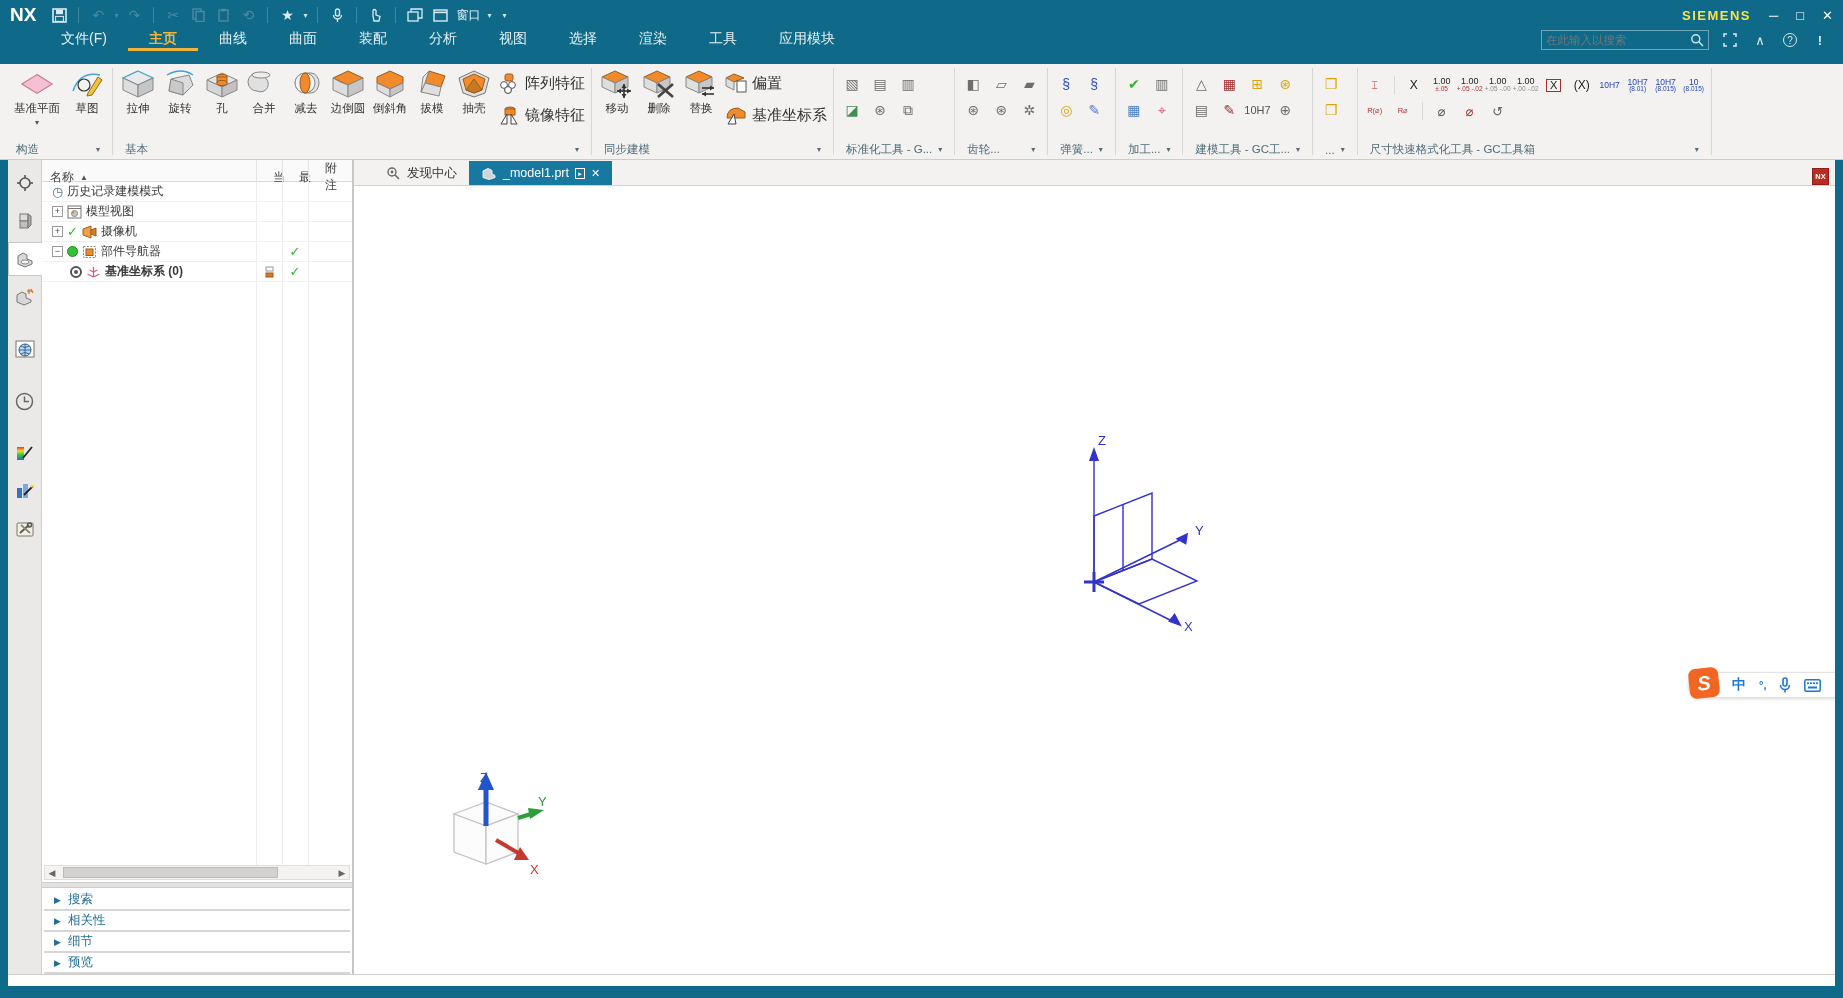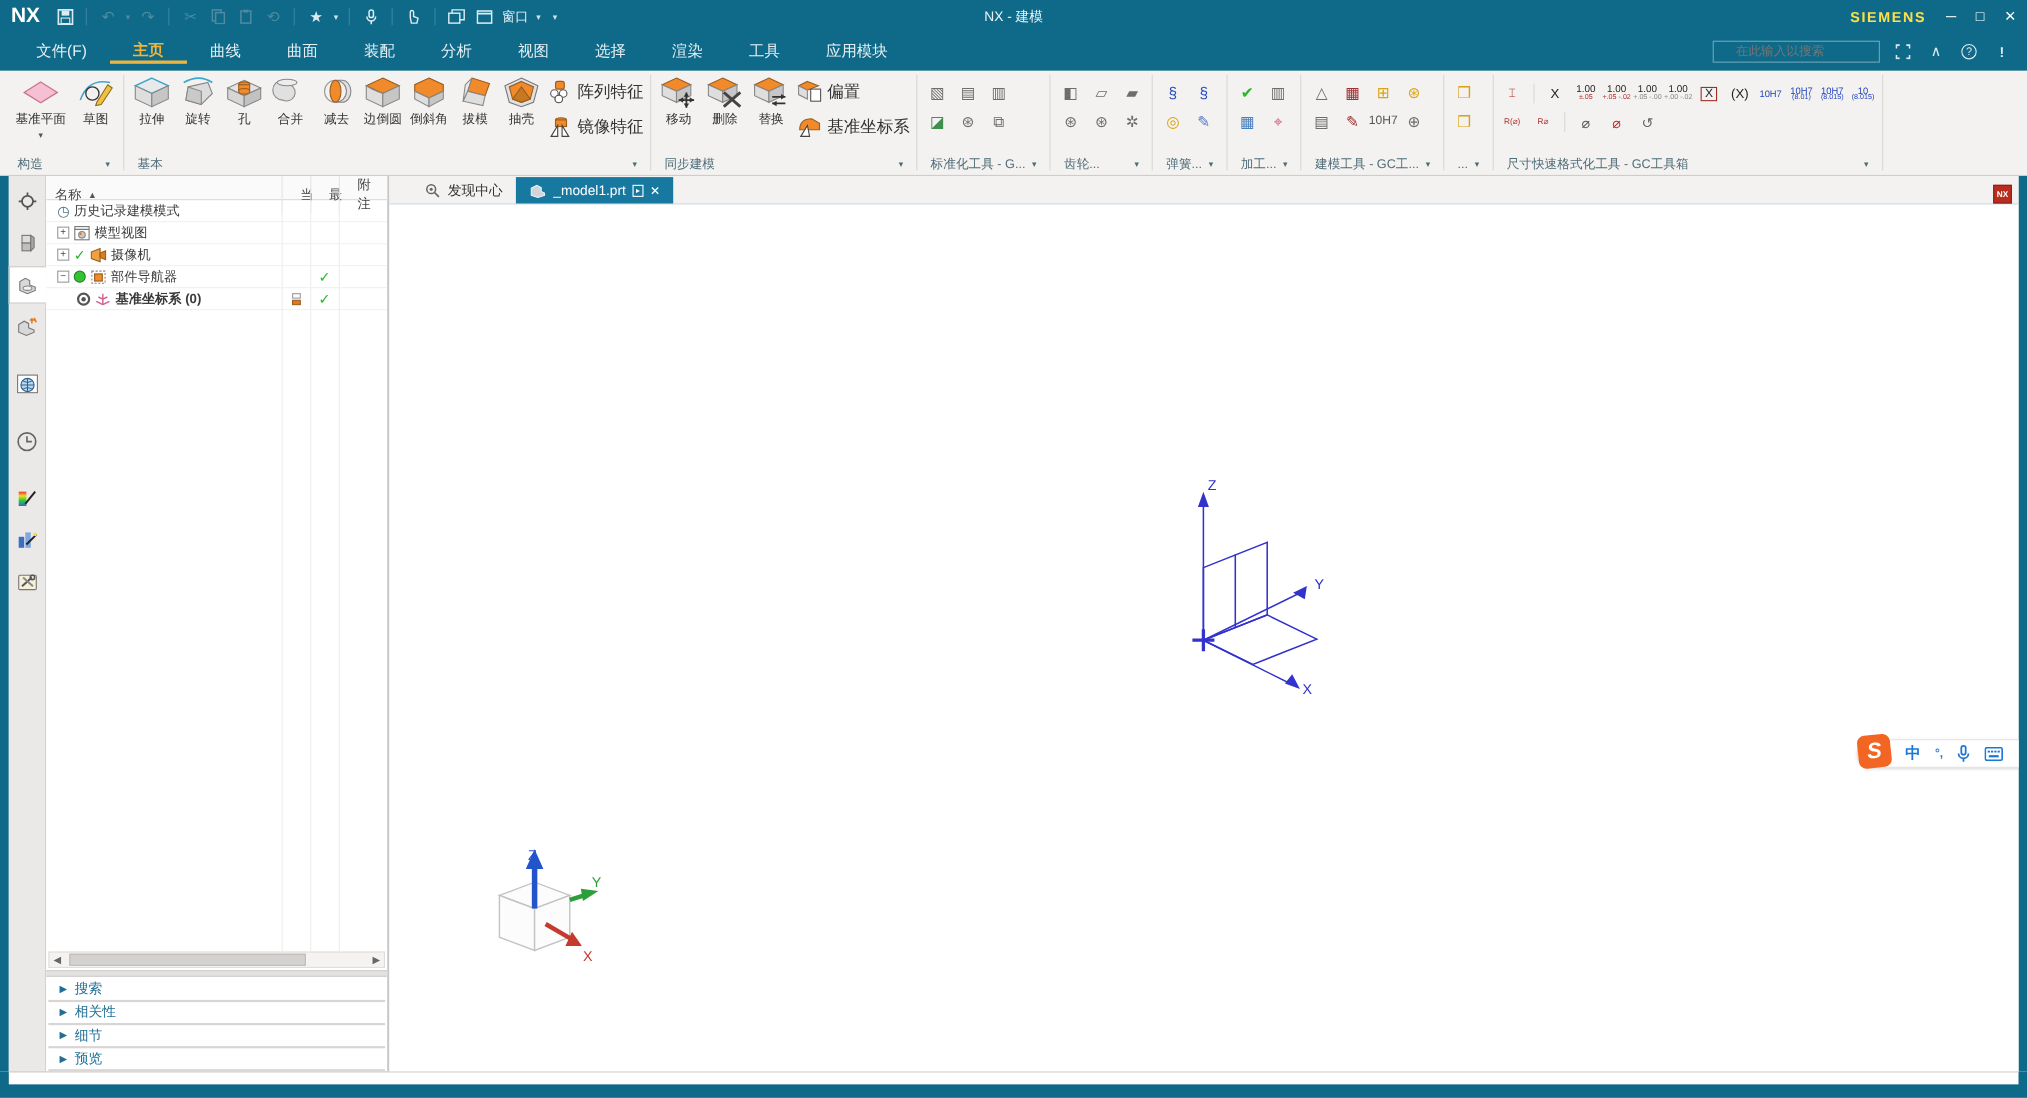--- a/index.html
+++ b/index.html
@@ -15,25 +15,25 @@
   .qi.dis { color:#4e8aa2; }
   .qi svg { display:block; }
   .caret { font-size:8px; color:#cfe3ea; }
   .win-title { position:absolute; left:0; right:0; text-align:center; font-size:12.5px; color:#e9f3f7; pointer-events:none; }
   .tb-right { margin-left:auto; display:flex; align-items:center; gap:18px; z-index:2; }
   .brand { font-weight:bold; letter-spacing:1.5px; font-size:13px; color:#fde047; }
   .wc { display:flex; gap:18px; font-size:13px; color:#fff; }
   .wc span { cursor:default; }
 
   
-  .menubar { height:34px; background:#0e6a88; display:flex; align-items:center; padding-left:12px; position:relative; }
+  .menubar { height:34px; background:#0e6a88; display:flex; align-items:flex-start; padding-left:12px; position:relative;margin-left:28px; }
   .mitem { display:flex; align-items:center; padding:0 21px; font-size:14px; color:#e6f0f4; }
   .mitem.active { color:#eeb43f; border-bottom:3px solid #eeb43f; font-weight:bold; }
   .mb-right { margin-left:auto; display:flex; align-items:center; gap:12px; padding-right:14px; }
-  .searchbox { width:152px; height:20px; border:1px solid #6fa5b9; background:#0e6a88; display:flex; align-items:center; padding:0 20px; }
+  .searchbox { width:168px; height:20px; border:1px solid #6fa5b9; background:#0e6a88; display:flex; align-items:center; padding:0 4px; }
   .searchbox input { flex:1; border:none; outline:none; background:transparent; color:#bcd6e0; font-size:11.5px; width:120px; }
   .mbi { color:#dcebf1; font-size:13px; display:flex; align-items:center; justify-content:center; width:18px; height:18px; }
   .helpcirc { width:14px; height:14px; border:1.4px solid #dcebf1; border-radius:50%; font-size:10px; display:flex; align-items:center; justify-content:center; }
 
   
   .ribbon { height:96px; background:#f3f2f1; border-bottom:1px solid #cfcdcb; display:flex; align-items:stretch; padding-left:4px; }
   .rgroup { display:flex; flex-direction:column; padding:2px 4px 0 4px; }
   .rgsep { width:1px; background:#d9d7d5; margin:4px 0; }
   .rgroup-body { flex:1; display:flex; align-items:flex-start; }
   .rgroup-label { height:19px; display:flex; align-items:center; justify-content:space-between; padding:0 8px; font-size:11.5px; color:#4f6c78; }
@@ -181,21 +181,20 @@
       <span class="qi">
         <svg width="15" height="13" viewBox="0 0 15 13">
             <rect x="1" y="1" width="13" height="11" fill="none" stroke="#dcebf1" stroke-width="1.4"></rect>
             <line x1="1" y1="3.4" x2="14" y2="3.4" stroke="#dcebf1" stroke-width="1.6"></line>
           </svg>
       </span>
       <span style="font-size:12px; color:#e6f0f4;">窗口</span>
       <span class="caret">▾</span>
       <span class="caret" style="margin-left:4px">▾</span>
     </div>
-    <div class="win-title">NX - 建模</div>
     <div class="tb-right">
       <span class="brand">SIEMENS</span>
       <div class="wc">
         <span>─</span>
         <span>□</span>
         <span>✕</span>
       </div>
     </div>
   </div>
 

